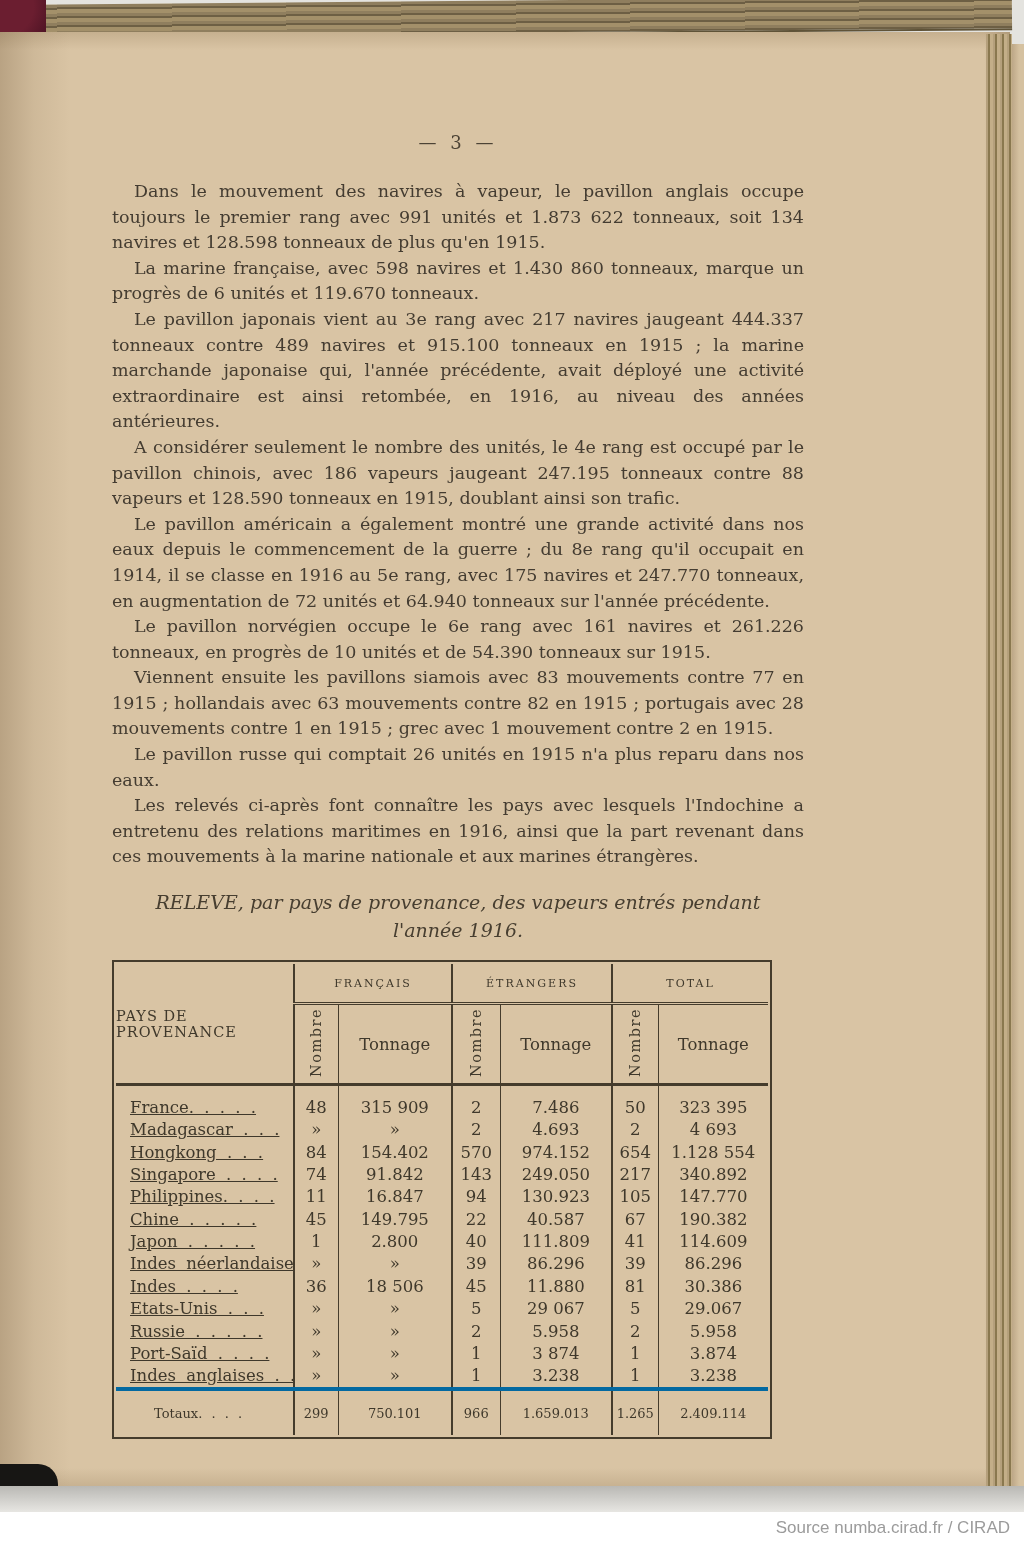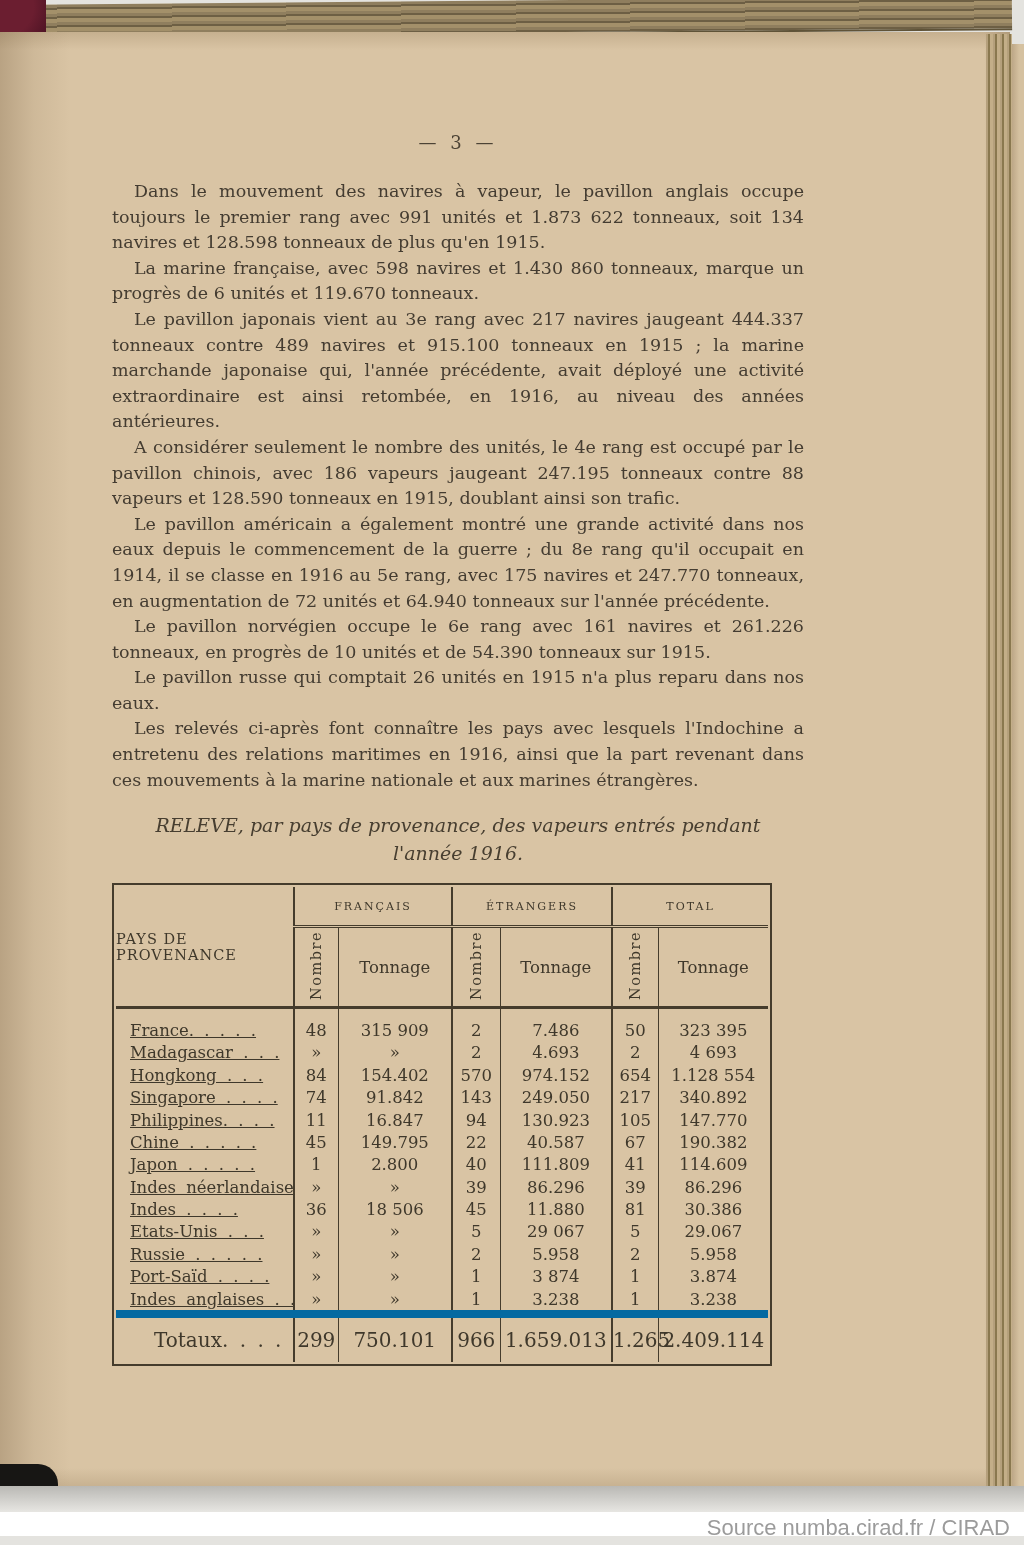--- a/index.html
+++ b/index.html
@@ -40,25 +40,25 @@
   }
   .cover-bl{
     position:absolute;left:0;top:1464px;width:58px;height:50px;
     background:#171614;border-top-right-radius:20px;
   }
   .scan-shadow{
     position:absolute;left:0;top:1486px;width:100%;height:26px;
     background:linear-gradient(180deg,#b9b8b4,#e7e6e2);
   }
   .footer-bar{
-    position:absolute;left:0;top:1512px;width:100%;height:24px;
+    position:absolute;left:0;top:1512px;width:100%;height:33px;
     background:#ffffff;box-sizing:border-box;
     text-align:right;padding-right:14px;
     font-family:"Liberation Sans", sans-serif;
-    font-size:22px;line-height:31px;color:#9b9b9b;
+    font-size:17px;line-height:31px;color:#9b9b9b;
   }
   
   .content{
     position:absolute;left:112px;top:132px;width:692px;color:#443c31;
   }
   .pageno{
     text-align:center;font-size:18px;letter-spacing:4px;margin:0 0 26px 0;color:#4c4335;
   }
   .para{
     margin:0;font-size:17.5px;line-height:25.6px;text-align:justify;text-indent:22px;
@@ -99,21 +99,21 @@
   tr.subhead th, tr.datarow td{border-bottom:0;}
   tr.hdr-sep td{height:0;border-bottom:3px solid #453c2c;}
   tr.datarow td{
     font-size:16.5px;height:22.4px;text-align:center;vertical-align:middle;
   }
   tr.datarow td.lbl{
     text-align:left;padding-left:14px;font-size:16.5px;word-spacing:5px;white-space:nowrap;overflow:hidden;text-decoration:underline;
   }
   tr.first td{padding-top:10px;}
   tr.totals td{
-    border-top:8px solid #0369a1;height:44px;font-size:20px;text-align:center;vertical-align:middle;
+    border-top:4px solid #0369a1;height:44px;font-size:13px;text-align:center;vertical-align:middle;
   }
   tr.totals td.lbl{text-align:left;padding-left:38px;word-spacing:5px;}
 </style>
 </head>
 <body>
 
 <div class="top-edges"></div>
 <div class="spine-corner"></div>
 <div class="page"></div>
 <div class="right-edges"></div>
@@ -126,20 +126,21 @@
 
 <div class="content">
   <p class="pageno">— 3 —</p>
 
   <p class="para">Dans le mouvement des navires à vapeur, le pavillon anglais occupe toujours le premier rang avec 991 unités et 1.873 622 tonneaux, soit 134 navires et 128.598 tonneaux de plus qu'en 1915.</p>
   <p class="para">La marine française, avec 598 navires et 1.430 860 tonneaux, marque un progrès de 6 unités et 119.670 tonneaux.</p>
   <p class="para">Le pavillon japonais vient au 3e rang avec 217 navires jaugeant 444.337 tonneaux contre 489 navires et 915.100 tonneaux en 1915 ; la marine marchande japonaise qui, l'année précédente, avait déployé une activité extraordinaire est ainsi retombée, en 1916, au niveau des années antérieures.</p>
   <p class="para">A considérer seulement le nombre des unités, le 4e rang est occupé par le pavillon chinois, avec 186 vapeurs jaugeant 247.195 tonneaux contre 88 vapeurs et 128.590 tonneaux en 1915, doublant ainsi son trafic.</p>
   <p class="para">Le pavillon américain a également montré une grande activité dans nos eaux depuis le commencement de la guerre ; du 8e rang qu'il occupait en 1914, il se classe en 1916 au 5e rang, avec 175 navires et 247.770 tonneaux, en augmentation de 72 unités et 64.940 tonneaux sur l'année précédente.</p>
   <p class="para">Le pavillon norvégien occupe le 6e rang avec 161 navires et 261.226 tonneaux, en progrès de 10 unités et de 54.390 tonneaux sur 1915.</p>
+  <p class="para">Viennent ensuite les pavillons siamois avec 83 mouvements contre 77 en 1915 ; hollandais avec 63 mouvements contre 82 en 1915 ; portugais avec 28 mouvements contre 1 en 1915 ; grec avec 1 mouvement contre 2 en 1915.</p>
   <p class="para">Le pavillon russe qui comptait 26 unités en 1915 n'a plus reparu dans nos eaux.</p>
   <p class="para">Les relevés ci-après font connaître les pays avec lesquels l'Indochine a entretenu des relations maritimes en 1916, ainsi que la part revenant dans ces mouvements à la marine nationale et aux marines étrangères.</p>
 
   <p class="table-title">
     <span>RELEVE, par pays de provenance, des vapeurs entrés pendant</span><br>
     <span>l'année 1916.</span>
   </p>
 
   <div class="tbl-wrap">
     <table class="releve">

